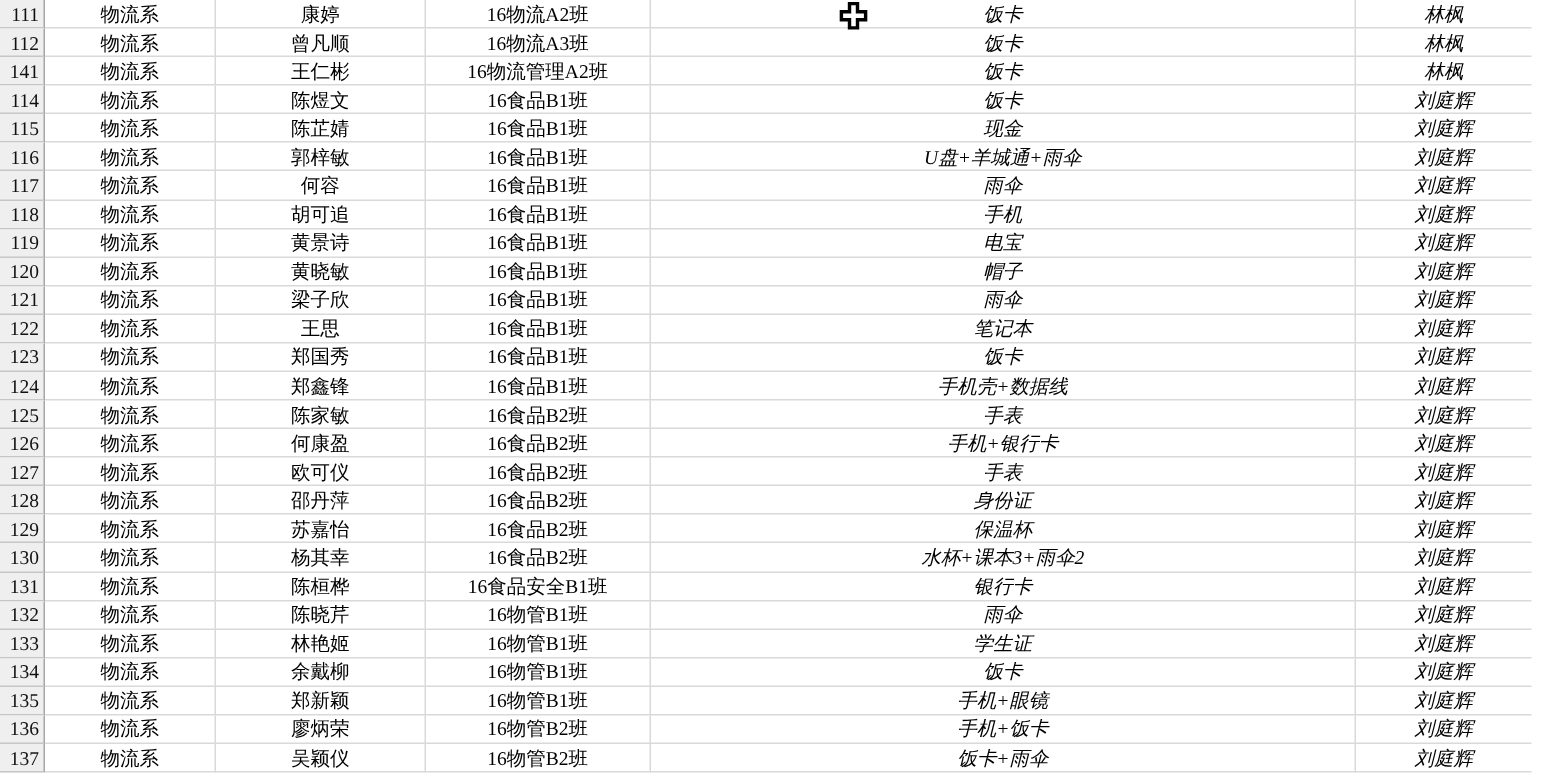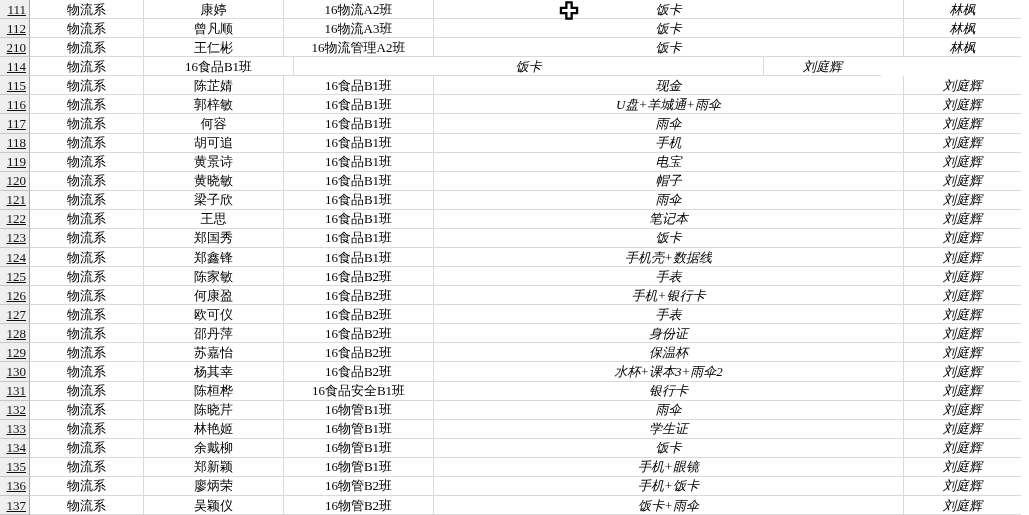--- a/index.html
+++ b/index.html
@@ -18,21 +18,20 @@
     display:flex;align-items:center;justify-content:center;
     font-size:13px;color:#000000;line-height:1;
     border-right:1px solid #d9d9d9;border-bottom:1px solid #d9d9d9;
     white-space:nowrap;overflow:hidden;
   }
   .c0{
     width:30px;flex:none;background:#efefef;
     justify-content:flex-end;padding-right:3px;
     border-right:1px solid #a6a6a6;border-bottom:1px solid #c6c6c6;
     color:#111111;
-    text-decoration:underline;
   }
   .c1{width:114px;flex:none;}
   .c2{width:140px;flex:none;}
   .c3{width:150px;flex:none;}
   .c4{width:470px;flex:none;font-style:italic;}
   .c5{width:117px;flex:none;border-right:none;font-style:italic;}
   .cursor{
     position:absolute;left:559px;top:1px;width:20px;height:19px;pointer-events:none;
   }
 </style>
@@ -51,30 +50,31 @@
       </div>
       <div class="row">
         <div class="cell c0">112</div>
         <div class="cell c1">物流系</div>
         <div class="cell c2">曾凡顺</div>
         <div class="cell c3">16物流A3班</div>
         <div class="cell c4">饭卡</div>
         <div class="cell c5">林枫</div>
       </div>
       <div class="row">
-        <div class="cell c0">210</div>
+        <div class="cell c0">141</div>
         <div class="cell c1">物流系</div>
         <div class="cell c2">王仁彬</div>
         <div class="cell c3">16物流管理A2班</div>
         <div class="cell c4">饭卡</div>
         <div class="cell c5">林枫</div>
       </div>
       <div class="row">
         <div class="cell c0">114</div>
         <div class="cell c1">物流系</div>
+        <div class="cell c2">陈煜文</div>
         <div class="cell c3">16食品B1班</div>
         <div class="cell c4">饭卡</div>
         <div class="cell c5">刘庭辉</div>
       </div>
       <div class="row">
         <div class="cell c0">115</div>
         <div class="cell c1">物流系</div>
         <div class="cell c2">陈芷婧</div>
         <div class="cell c3">16食品B1班</div>
         <div class="cell c4">现金</div>

